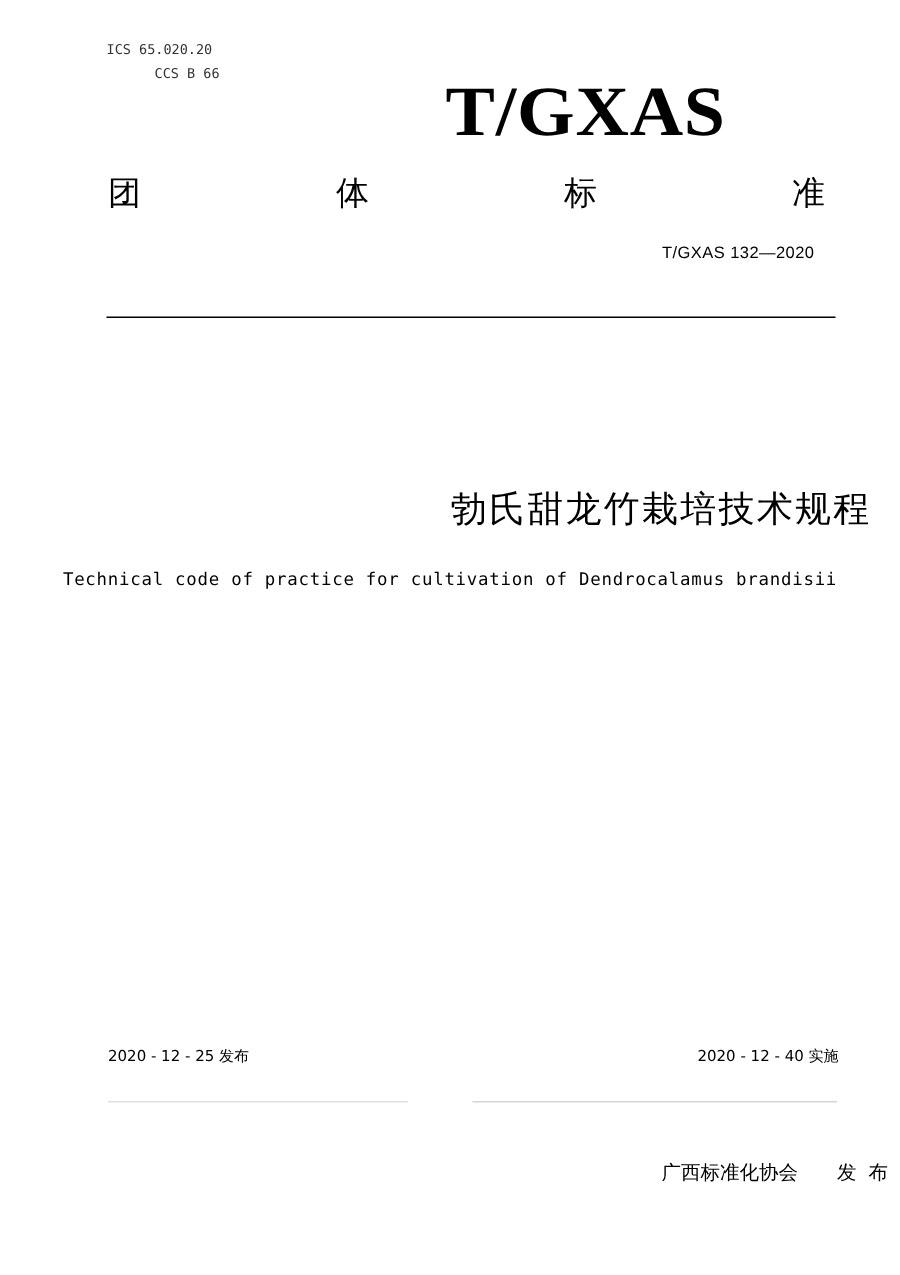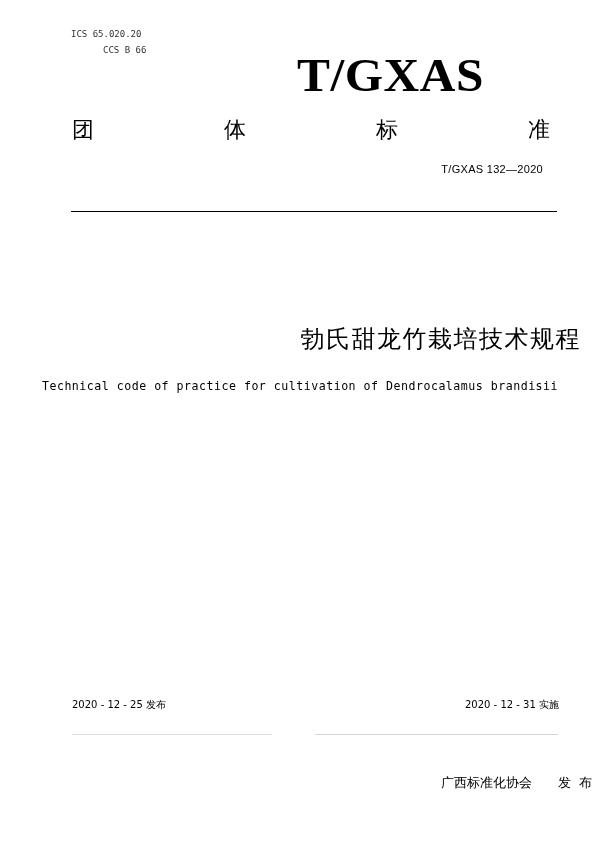--- a/index.html
+++ b/index.html
@@ -139,19 +139,19 @@
 </div>
 
 <div class="abs std-number">T/GXAS 132—2020</div>
 
 <div class="abs divider"></div>
 
 <div class="abs title-cn">勃氏甜龙竹栽培技术规程</div>
 <div class="abs title-en">Technical code of practice for cultivation of Dendrocalamus brandisii</div>
 
 <div class="abs date date-publish">2020 - 12 - 25 发布</div>
-<div class="abs date date-implement">2020 - 12 - 31 实施</div>
+<div class="abs date date-implement">2020 - 12 - 40 实施</div>
 <div class="abs date-rule left"></div>
 <div class="abs date-rule right"></div>
 
 <div class="abs publisher">
   <span>广西标准化协会</span><span class="gap"></span><span class="spaced">发布</span>
 </div>
 
 </body></html>

